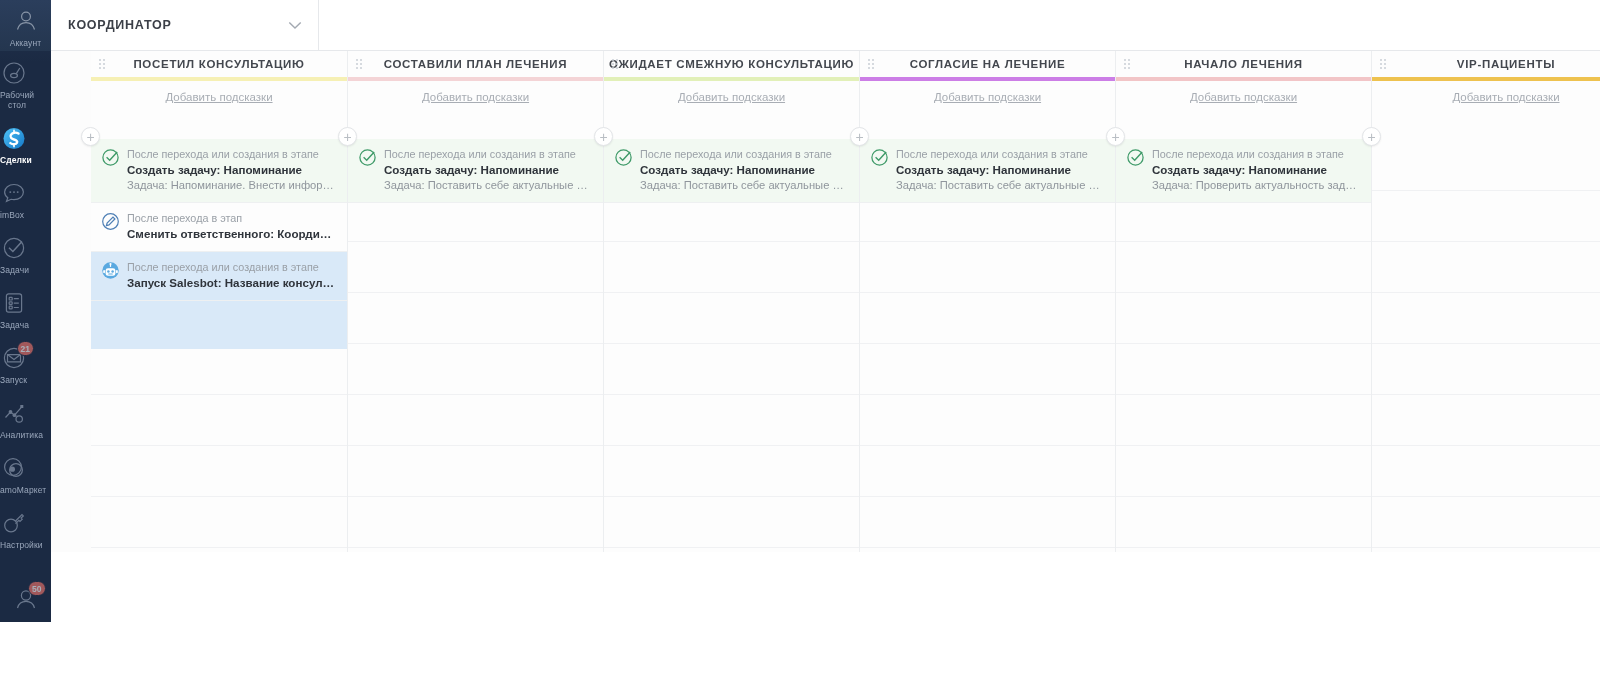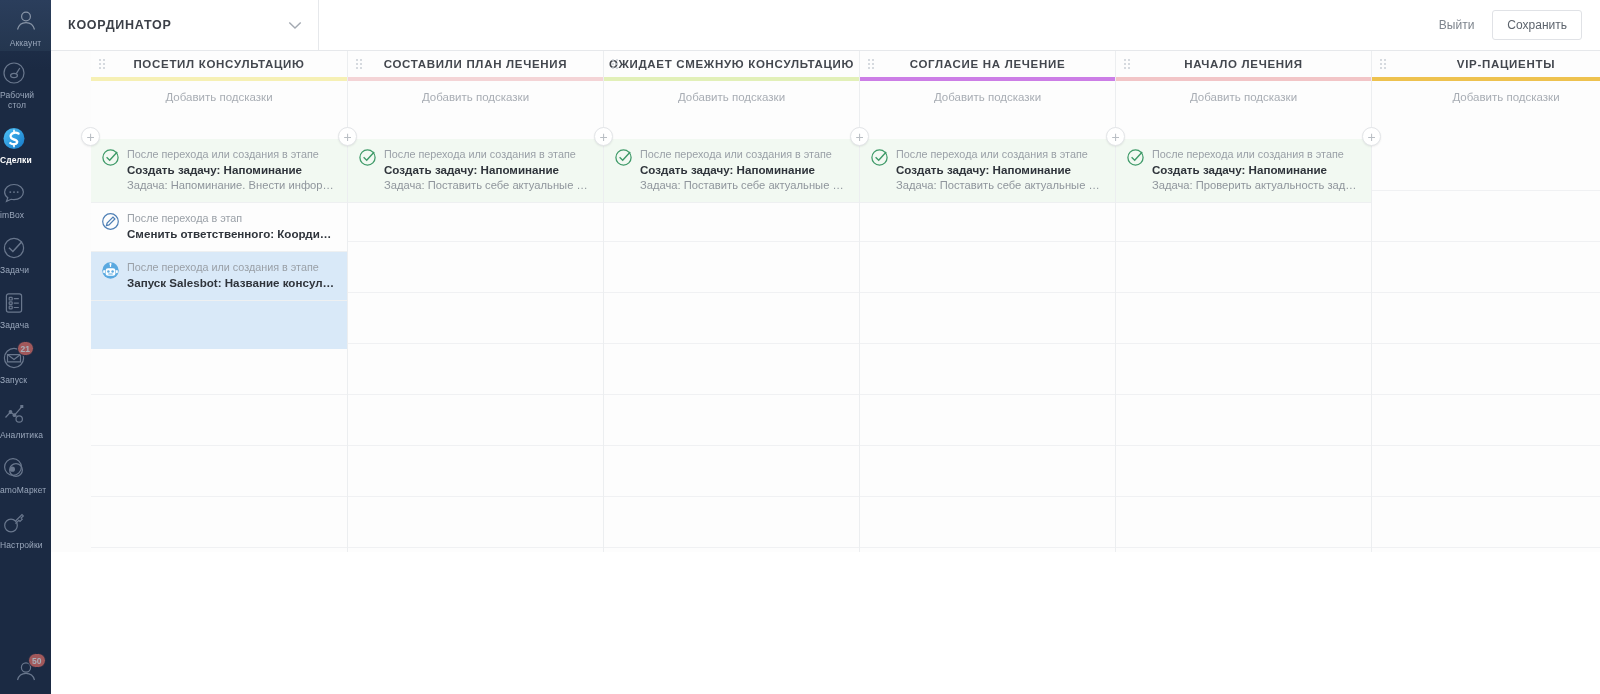--- a/index.html
+++ b/index.html
@@ -6,21 +6,21 @@
   html, body {
     width: 1600px; height: 694px;
     font-family: "Liberation Sans", "DejaVu Sans", sans-serif;
     background: #ffffff;
     overflow: hidden;
   }
   #app { position: relative; width: 1600px; height: 694px; display: flex; }
 
   
   .sidebar {
-    width: 51px; height: 694px;
+    width: 51px; height: 622px;
     background: #1c2c47;
     background: linear-gradient(180deg, #223350 0%, #1b2a43 10%, #1b2a43 100%);
     flex: 0 0 51px;
     display: flex; flex-direction: column; align-items: center;
     position: relative;
     overflow: hidden;
   }
   .sb-account {
     width: 51px; height: 51px;
     display:flex; flex-direction:column; align-items:center; justify-content:center;
@@ -109,21 +109,21 @@
   .col-title {
     font-size: 11.5px; font-weight: bold; letter-spacing: .7px;
     color: #43474e; text-transform: uppercase; text-align: center;
     white-space: nowrap;
   }
   .col-line { height: 4px; width: 100%; position: relative; }
   .col-hint {
     height: 31px; display: flex; align-items: center; justify-content: center;
   }
   .col-hint span {
-    font-size: 11.5px; color: #a8adb4; cursor: pointer;
+    font-size: 11.5px; color: #a8adb4; text-decoration: underline; cursor: pointer;
   }
 
   .plus-btn {
     position: absolute; top: 76px; width: 19px; height: 19px; border-radius: 50%;
     background: #fff; border: 1px solid #e3e5e8; color: #b9bec4;
     display: flex; align-items: center; justify-content: center;
     font-size: 14px; line-height: 1; cursor: pointer; z-index: 5;
     box-shadow: 0 1px 2px rgba(0,0,0,.07);
   }
 
@@ -312,24 +312,20 @@
   <div class="main">
 
     <div class="topbar">
       <div class="pipeline-select">
         <span class="pipeline-name">КООРДИНАТОР</span>
         <span class="chev">
           <svg width="14" height="9" viewBox="0 0 14 9" fill="none" stroke="#a3a9b1" stroke-width="1.4">
             <path d="M1.3 1.4 7 7.1l5.7-5.7"></path>
           </svg>
         </span>
-      </div>
-      <div class="topbar-right">
-        <button class="btn-link">Выйти</button>
-        <button class="btn-save">Сохранить</button>
       </div>
     </div>
 
     <div class="board">
       <div class="columns" id="columns">
           <div class="col" style="width: 257px; flex: 0 0 257px;">
             <div class="col-head">
               <div class="col-grip">
                 <i></i>
                 <i></i>

